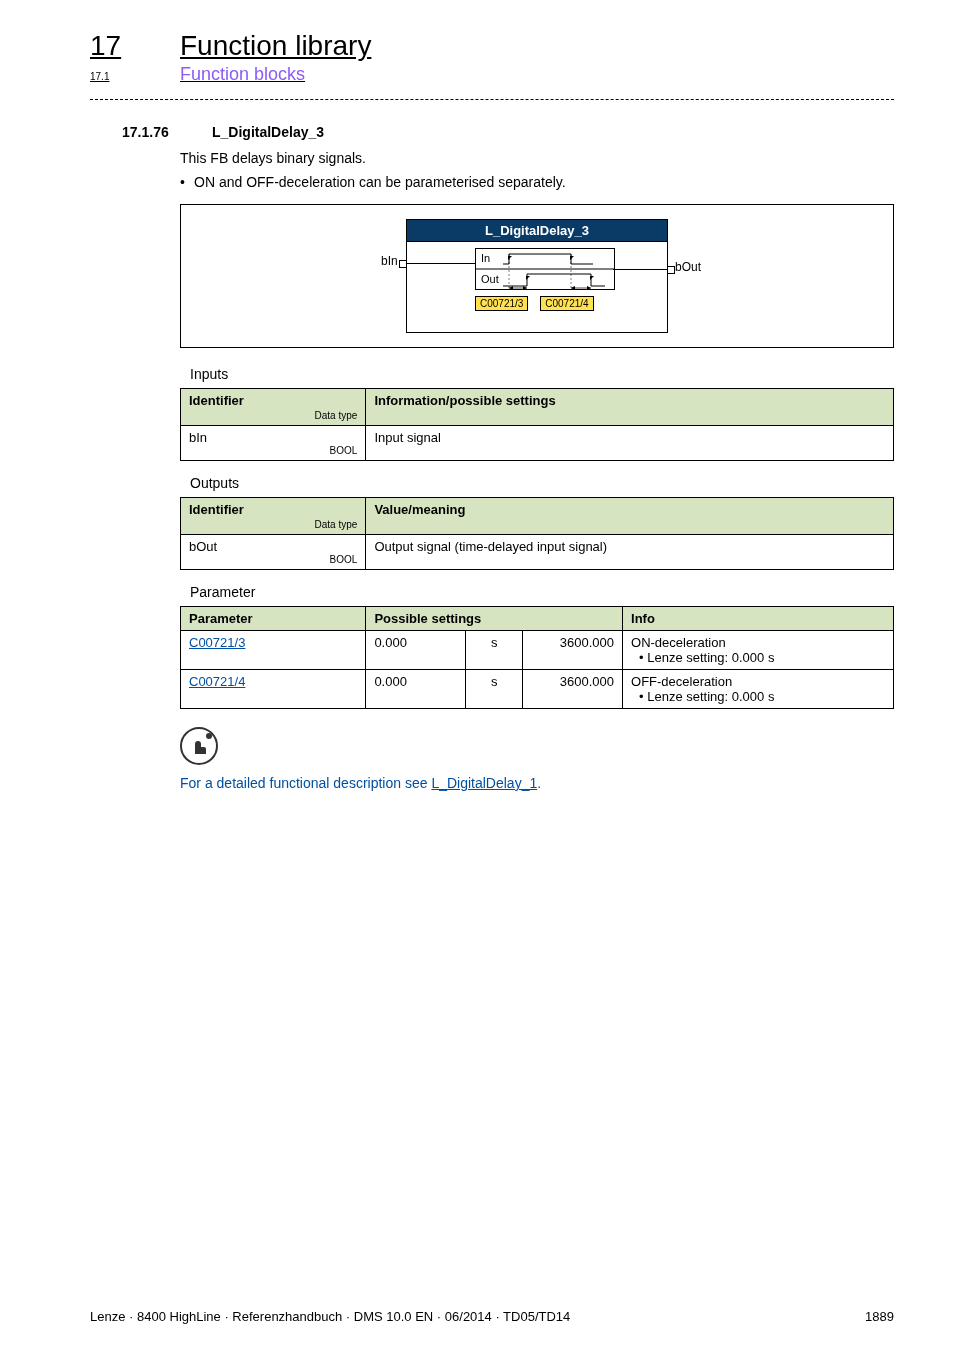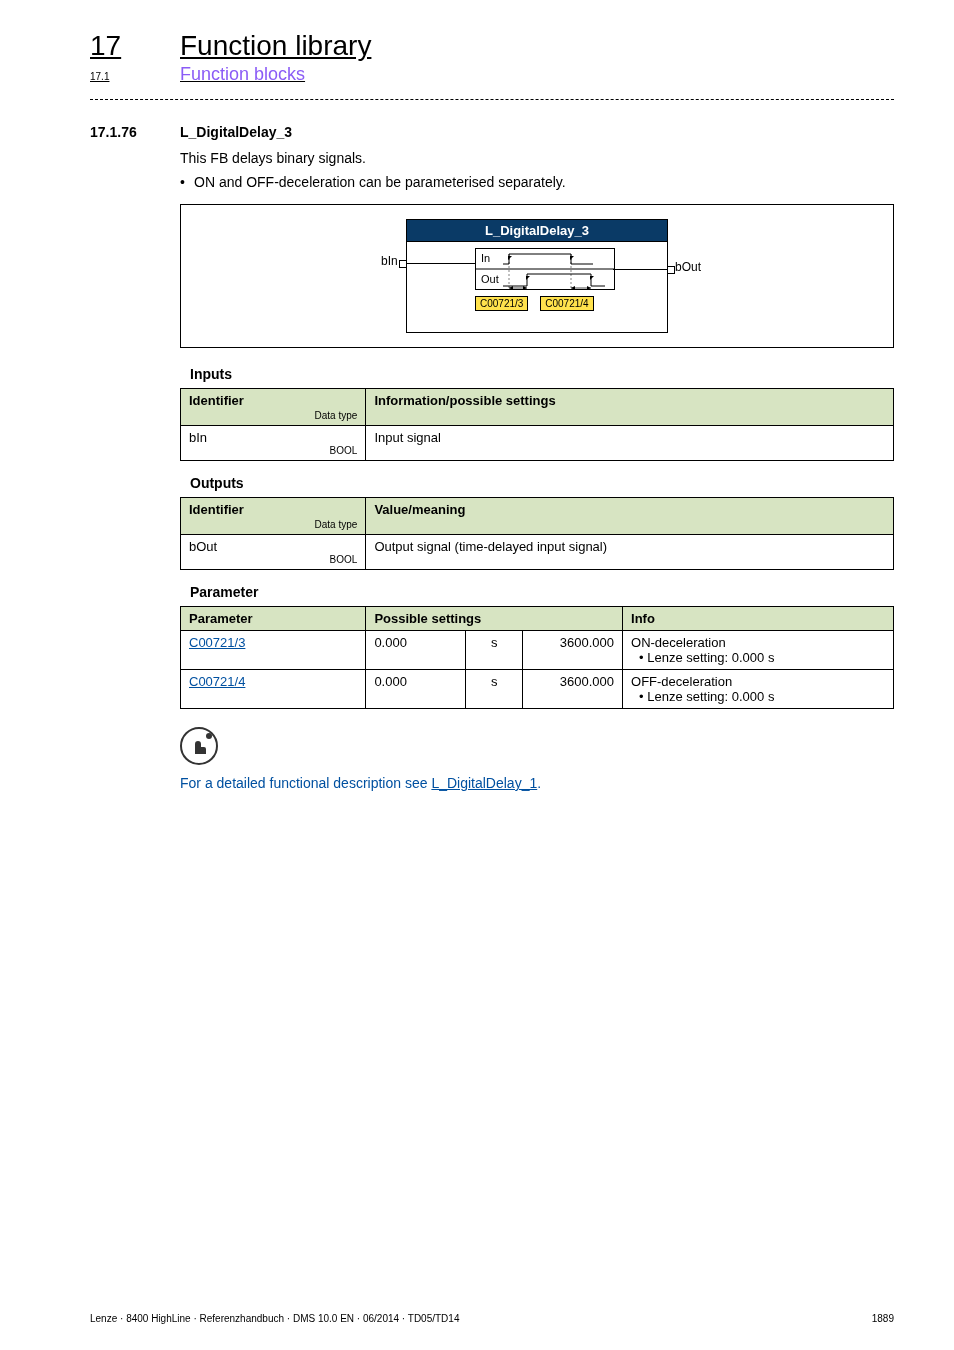--- a/index.html
+++ b/index.html
@@ -54,20 +54,21 @@
   .subheading {
     display: flex;
     align-items: baseline;
     gap: 28px;
     margin-bottom: 10px;
   }
   .subheading-num {
     font-size: 14px;
     font-weight: 700;
     width: 62px;
+    margin-left: 32px;
   }
   .subheading-title {
     font-size: 14px;
     font-weight: 700;
   }
   .content-indent {
     margin-left: 90px;
   }
   .para {
     margin: 8px 0;
@@ -175,21 +176,21 @@
   .wire-right {
     position: absolute;
     right: 0;
     top: 27px;
     width: 54px;
     height: 1px;
     background: #000;
   }
 
   .section-label {
-    font-weight: 700;
+    font-weight: 400;
     margin: 14px 0 6px 0;
     padding-left: 10px;
   }
 
   table.data {
     border-collapse: collapse;
     width: 100%;
     font-size: 13px;
     margin-bottom: 8px;
   }
@@ -261,21 +262,21 @@
     color: #0050a0;
   }
 
   .footer {
     position: absolute;
     bottom: 26px;
     left: 90px;
     right: 60px;
     display: flex;
     justify-content: space-between;
-    font-size: 10px;
+    font-size: 13px;
     color: #000;
   }
 </style>
 </head>
 <body>
 
 <div class="page">
 
   <div class="header-block">
     <div class="header-line">

